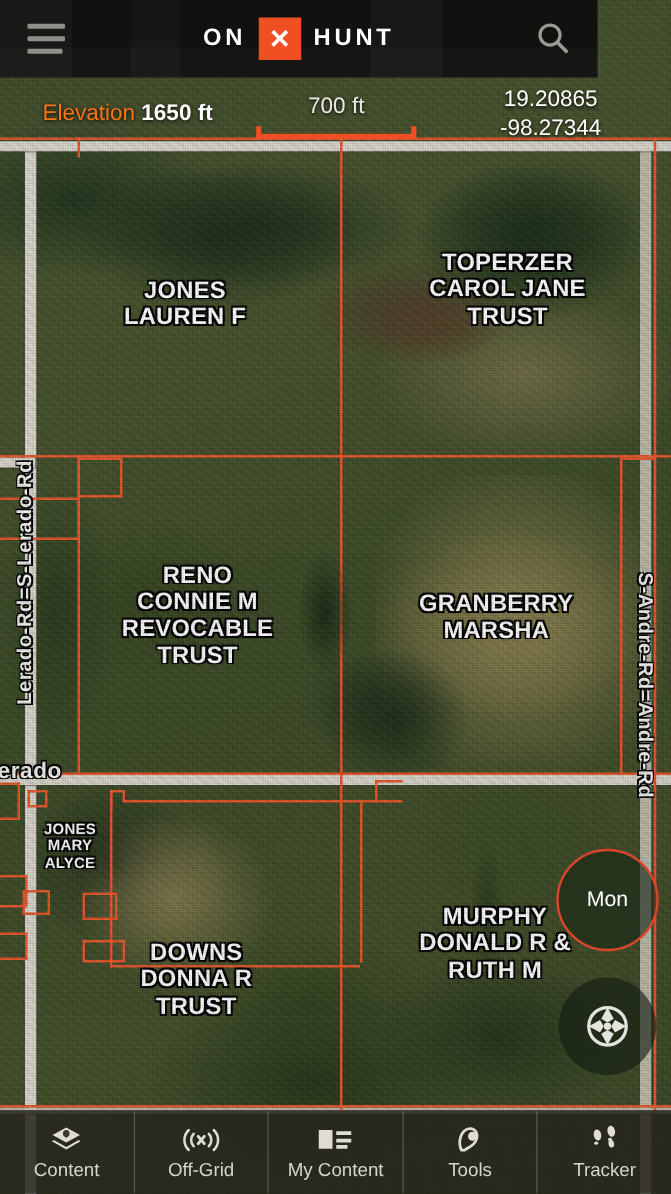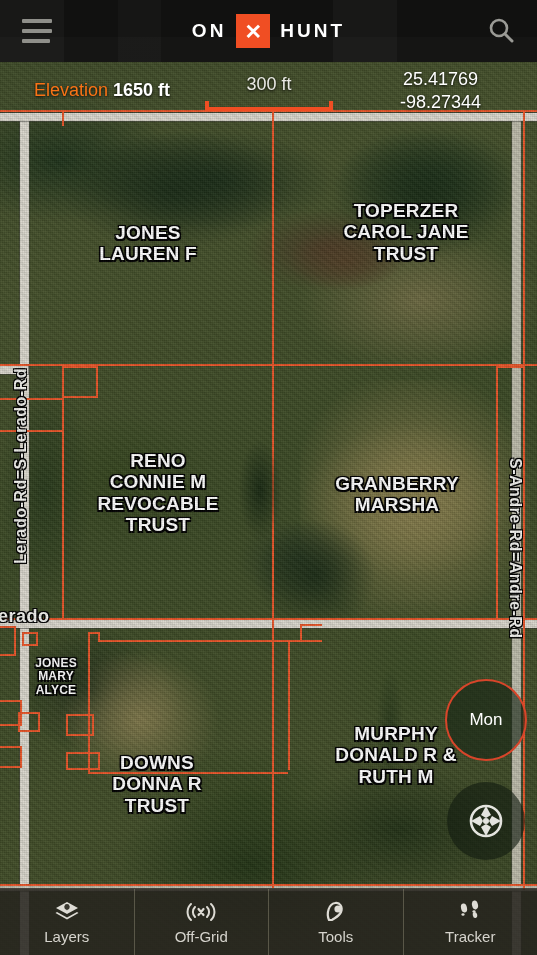--- a/index.html
+++ b/index.html
@@ -101,21 +101,21 @@
       -1.2px 1.2px 0 #000, 1.2px 1.2px 0 #000;
     pointer-events: none;
     white-space: nowrap;
   }
   .roadlabel.vert-l { writing-mode: vertical-rl; transform: rotate(180deg); }
   .roadlabel.vert-r { writing-mode: vertical-rl; }
 
   
   #topbar {
     position: absolute; left: 0; top: 0;
-    width: 537px; height: 62px;
+    width: 478px; height: 62px;
     background: #111110;
     z-index: 40;
     display: flex; align-items: center;
   }
   #topbar::before {
     content: "";
     position: absolute; inset: 0;
     background-image:
       linear-gradient(90deg, rgba(255,255,255,.05) 0 12%, rgba(0,0,0,0) 12% 22%, rgba(255,255,255,.04) 22% 30%, rgba(0,0,0,0) 30% 62%, rgba(255,255,255,.05) 62% 74%, rgba(0,0,0,0) 74% 100%),
       linear-gradient(0deg, rgba(255,255,255,.03) 0 40%, rgba(0,0,0,0) 40% 100%);
@@ -310,25 +310,25 @@
     <div class="roadlabel vert-r" style="left:506px;top:458px;">S-Andre-Rd=Andre-Rd</div>
     <div class="roadlabel" style="left:-2px;top:606px;font-size:18px;">erado</div>
   </div>
 
   <div id="infostrip">
     <div id="elev">
       <span class="lbl">Elevation</span>
       <span class="val">1650 ft</span>
     </div>
     <div id="scalewrap">
-      <div id="scaletext">300 ft</div>
+      <div id="scaletext">700 ft</div>
       <div id="scalebar"></div>
     </div>
     <div id="coords">
-      <div>25.41769</div>
+      <div>19.20865</div>
       <div>-98.27344</div>
     </div>
   </div>
 
   <div id="topbar">
     <div id="hamburger">
       <i></i>
         <i></i>
         <i></i>
     </div>
@@ -363,36 +363,47 @@
 
     <div class="navitem">
       <span class="ic">
         <svg width="26" height="24" viewBox="0 0 26 24" aria-hidden="true">
           <path d="M13 2 L24 8 L13 14 L2 8 Z" fill="#dedcd5"></path>
           <path d="M3 12 L13 17.5 L23 12 L24.5 13 L13 19.5 L1.5 13 Z" fill="#dedcd5"></path>
           <circle cx="13" cy="7" r="2.6" fill="#3a3830"></circle>
           <path d="M13 10.6 c-1.4-2.2-2.4-3.1-2.4-4.3a2.4 2.4 0 1 1 4.8 0c0 1.2-1 2.1-2.4 4.3z" fill="#3a3830"></path>
         </svg>
       </span>
-      <span class="lb">Layers</span>
+      <span class="lb">Content</span>
     </div>
 
     <div class="navitem">
       <span class="ic">
         <svg width="34" height="22" viewBox="0 0 34 22" aria-hidden="true">
           <path d="M7 3 a11 11 0 0 0 0 16" fill="none" stroke="#dedcd5" stroke-width="2" stroke-linecap="round"></path>
           <path d="M11 6 a7 7 0 0 0 0 10" fill="none" stroke="#dedcd5" stroke-width="2" stroke-linecap="round"></path>
           <path d="M27 3 a11 11 0 0 1 0 16" fill="none" stroke="#dedcd5" stroke-width="2" stroke-linecap="round"></path>
           <path d="M23 6 a7 7 0 0 1 0 10" fill="none" stroke="#dedcd5" stroke-width="2" stroke-linecap="round"></path>
           <path d="M14.5 8 L19.5 14 M19.5 8 L14.5 14" stroke="#dedcd5" stroke-width="2.2" stroke-linecap="round"></path>
         </svg>
       </span>
       <span class="lb">Off-Grid</span>
     </div>
 
+    <div class="navitem">
+      <span class="ic">
+        <svg width="28" height="20" viewBox="0 0 28 20" aria-hidden="true">
+          <rect x="1" y="2" width="11" height="15" fill="#dedcd5"></rect>
+          <rect x="15" y="3" width="12" height="3" fill="#dedcd5"></rect>
+          <rect x="15" y="9" width="12" height="3" fill="#dedcd5"></rect>
+          <rect x="15" y="14" width="9" height="3" fill="#dedcd5"></rect>
+        </svg>
+      </span>
+      <span class="lb">My Content</span>
+    </div>
 
     <div class="navitem">
       <span class="ic">
         <svg width="26" height="24" viewBox="0 0 26 24" aria-hidden="true">
           <path d="M6 20 C3 13 6 4 12 3 c5-1 8 4 6 9 -2 5-7 6-9 8z" fill="none" stroke="#dedcd5" stroke-width="2.2" stroke-linejoin="round"></path>
           <circle cx="15" cy="9" r="3.6" fill="#dedcd5"></circle>
         </svg>
       </span>
       <span class="lb">Tools</span>
     </div>

